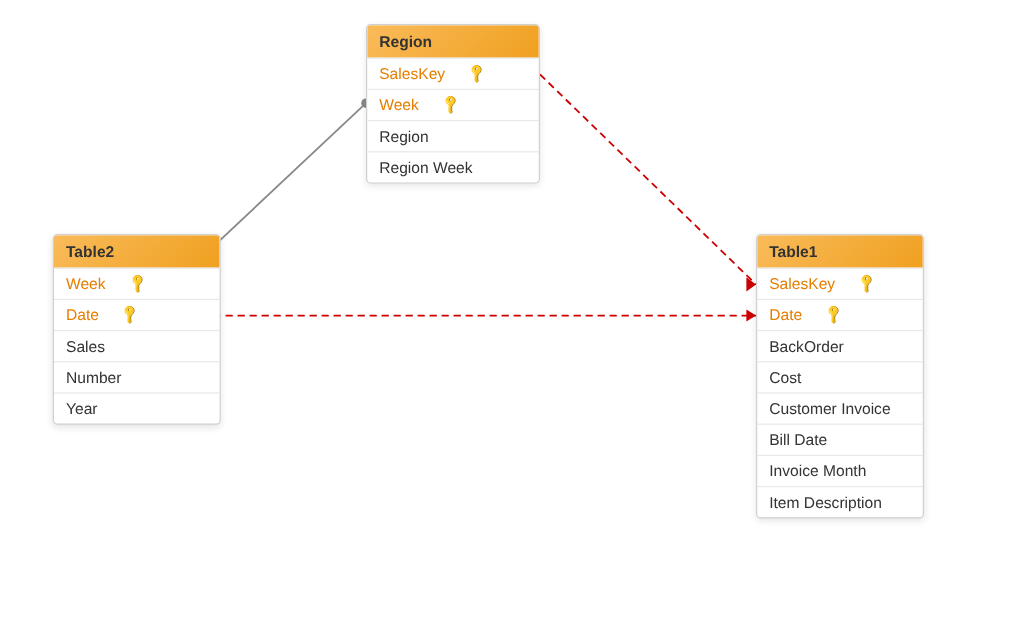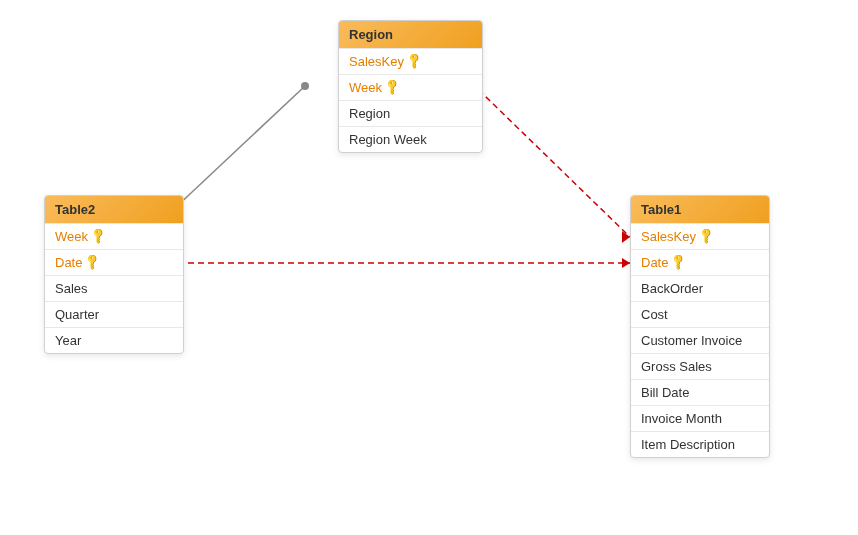--- a/index.html
+++ b/index.html
@@ -45,21 +45,21 @@
       font-size: 13px;
       color: #333;
     }
 
     .table-row {
       padding: 5px 10px;
       border-top: 1px solid #e8e8e8;
       color: #333;
       display: flex;
       align-items: center;
-      gap: 4px;
+      gap: 20px;
       white-space: nowrap;
     }
 
     .table-row.key-row {
       color: #e67e00;
     }
 
     .key-icon {
       display: inline-block;
       font-size: 11px;
@@ -72,21 +72,20 @@
       top: 195px;
       width: 130px;
       margin-left: 16px;
     }
 
     
     #region {
       left: 305px;
       top: 20px;
       width: 145px;
-      margin-left: 33px;
     }
 
     
     #table1 {
       left: 630px;
       top: 195px;
       width: 137px;
     }
   </style>
 </head>
@@ -120,21 +119,21 @@
       <span class="key-icon">🔑</span>
     </div>
     <div class="table-row key-row">
       <span>Date</span>
       <span class="key-icon">🔑</span>
     </div>
     <div class="table-row">
       <span>Sales</span>
     </div>
     <div class="table-row">
-      <span>Quarter</span>
+      <span>Number</span>
     </div>
     <div class="table-row">
       <span>Year</span>
     </div>
   </div>
 
   <div class="table-card" id="region">
     <div class="table-header">Region</div>
     <div class="table-row key-row">
       <span>SalesKey</span>
@@ -165,23 +164,20 @@
     <div class="table-row">
       <span>BackOrder</span>
     </div>
     <div class="table-row">
       <span>Cost</span>
     </div>
     <div class="table-row">
       <span>Customer Invoice</span>
     </div>
     <div class="table-row">
-      <span>Gross Sales</span>
-    </div>
-    <div class="table-row">
       <span>Bill Date</span>
     </div>
     <div class="table-row">
       <span>Invoice Month</span>
     </div>
     <div class="table-row">
       <span>Item Description</span>
     </div>
   </div>
 

